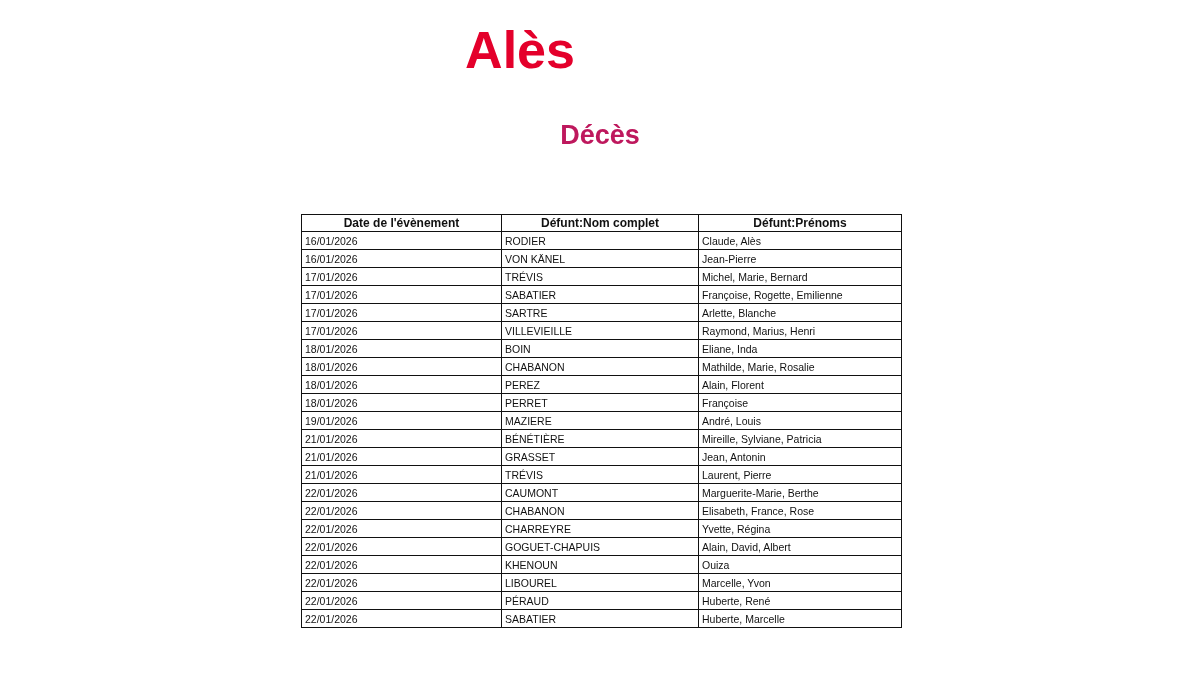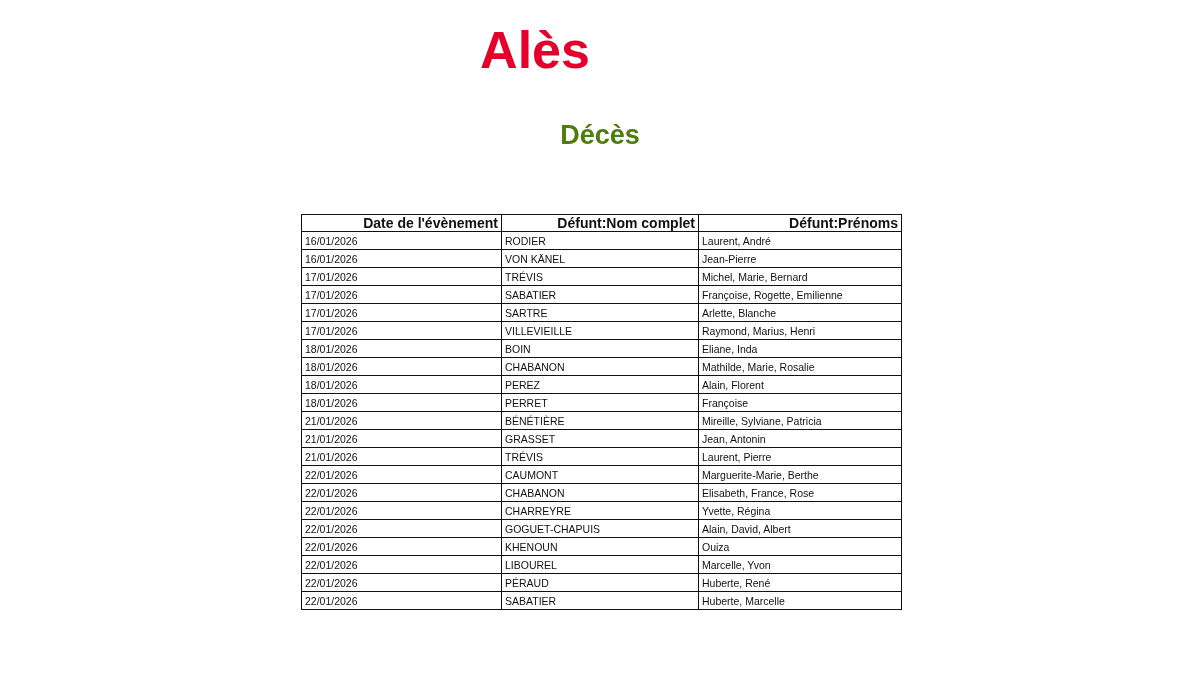--- a/index.html
+++ b/index.html
@@ -23,31 +23,30 @@
     position: absolute;
     top: 20px;
     left: 0;
     width: 1040px;
     text-align: center;
     font-size: 52px;
     font-weight: bold;
     color: #e4002b;
     letter-spacing: 0px;
     line-height: 60px;
-    margin-left: 15px;
   }
   .section-title {
     position: absolute;
     top: 118px;
     left: 0;
     width: 1200px;
     text-align: center;
     font-size: 27px;
     font-weight: bold;
-    color: #4d7c0f;
+    color: #be185d;
     line-height: 34px;
   }
   .table-wrap {
     position: absolute;
     top: 214px;
     left: 301px;
     width: 600px;
   }
   table.records {
     border-collapse: collapse;
@@ -61,23 +60,23 @@
     font-size: 10.5px;
     color: #111111;
     height: 17px;
     padding: 0 3px;
     vertical-align: middle;
     overflow: hidden;
     white-space: nowrap;
   }
   table.records th {
     font-weight: bold;
-    text-align: right;
+    text-align: center;
     height: 16px;
-    font-size: 14px;
+    font-size: 12px;
   }
   table.records td {
     text-align: left;
     font-weight: normal;
   }
   col.c-date { width: 200px; }
   col.c-name { width: 197px; }
   col.c-first { width: 203px; }
 </style>
 </head>
@@ -100,21 +99,21 @@
         <tr>
             <th>Date de l'évènement</th>
             <th>Défunt:Nom complet</th>
             <th>Défunt:Prénoms</th>
           </tr>
       </thead>
       <tbody>
           <tr>
             <td>16/01/2026</td>
             <td>RODIER</td>
-            <td>Laurent, André</td>
+            <td>Claude, Alès</td>
           </tr>
           <tr>
             <td>16/01/2026</td>
             <td>VON KÄNEL</td>
             <td>Jean-Pierre</td>
           </tr>
           <tr>
             <td>17/01/2026</td>
             <td>TRÉVIS</td>
             <td>Michel, Marie, Bernard</td>
@@ -148,20 +147,25 @@
             <td>18/01/2026</td>
             <td>PEREZ</td>
             <td>Alain, Florent</td>
           </tr>
           <tr>
             <td>18/01/2026</td>
             <td>PERRET</td>
             <td>Françoise</td>
           </tr>
           <tr>
+            <td>19/01/2026</td>
+            <td>MAZIERE</td>
+            <td>André, Louis</td>
+          </tr>
+          <tr>
             <td>21/01/2026</td>
             <td>BÉNÉTIÈRE</td>
             <td>Mireille, Sylviane, Patricia</td>
           </tr>
           <tr>
             <td>21/01/2026</td>
             <td>GRASSET</td>
             <td>Jean, Antonin</td>
           </tr>
           <tr>

